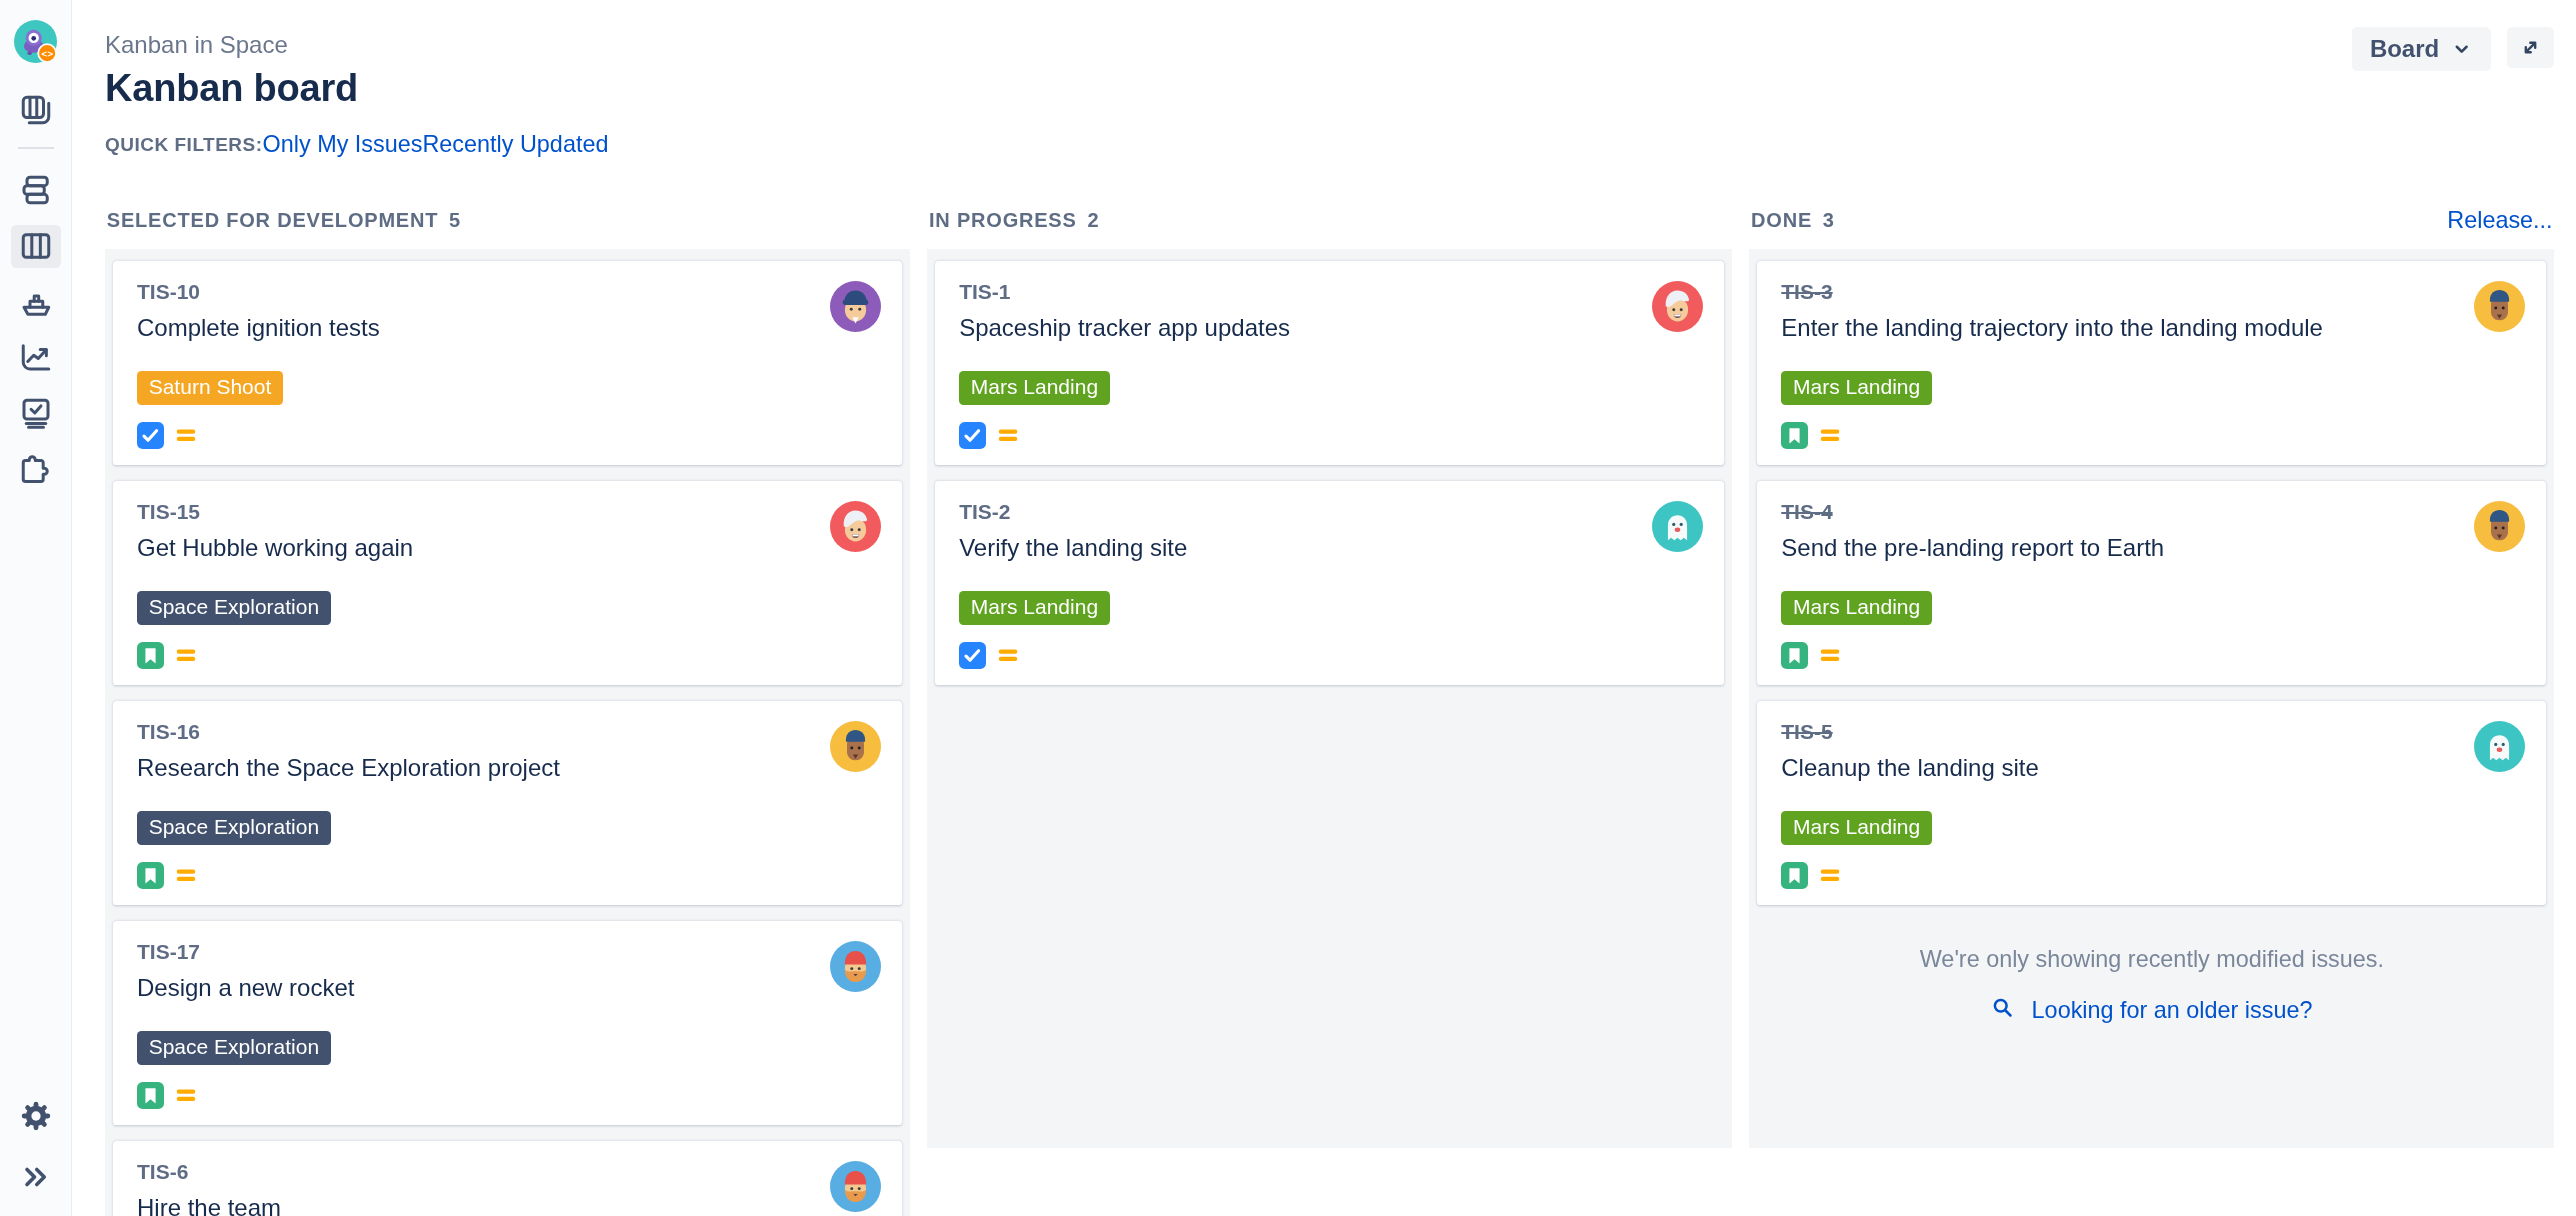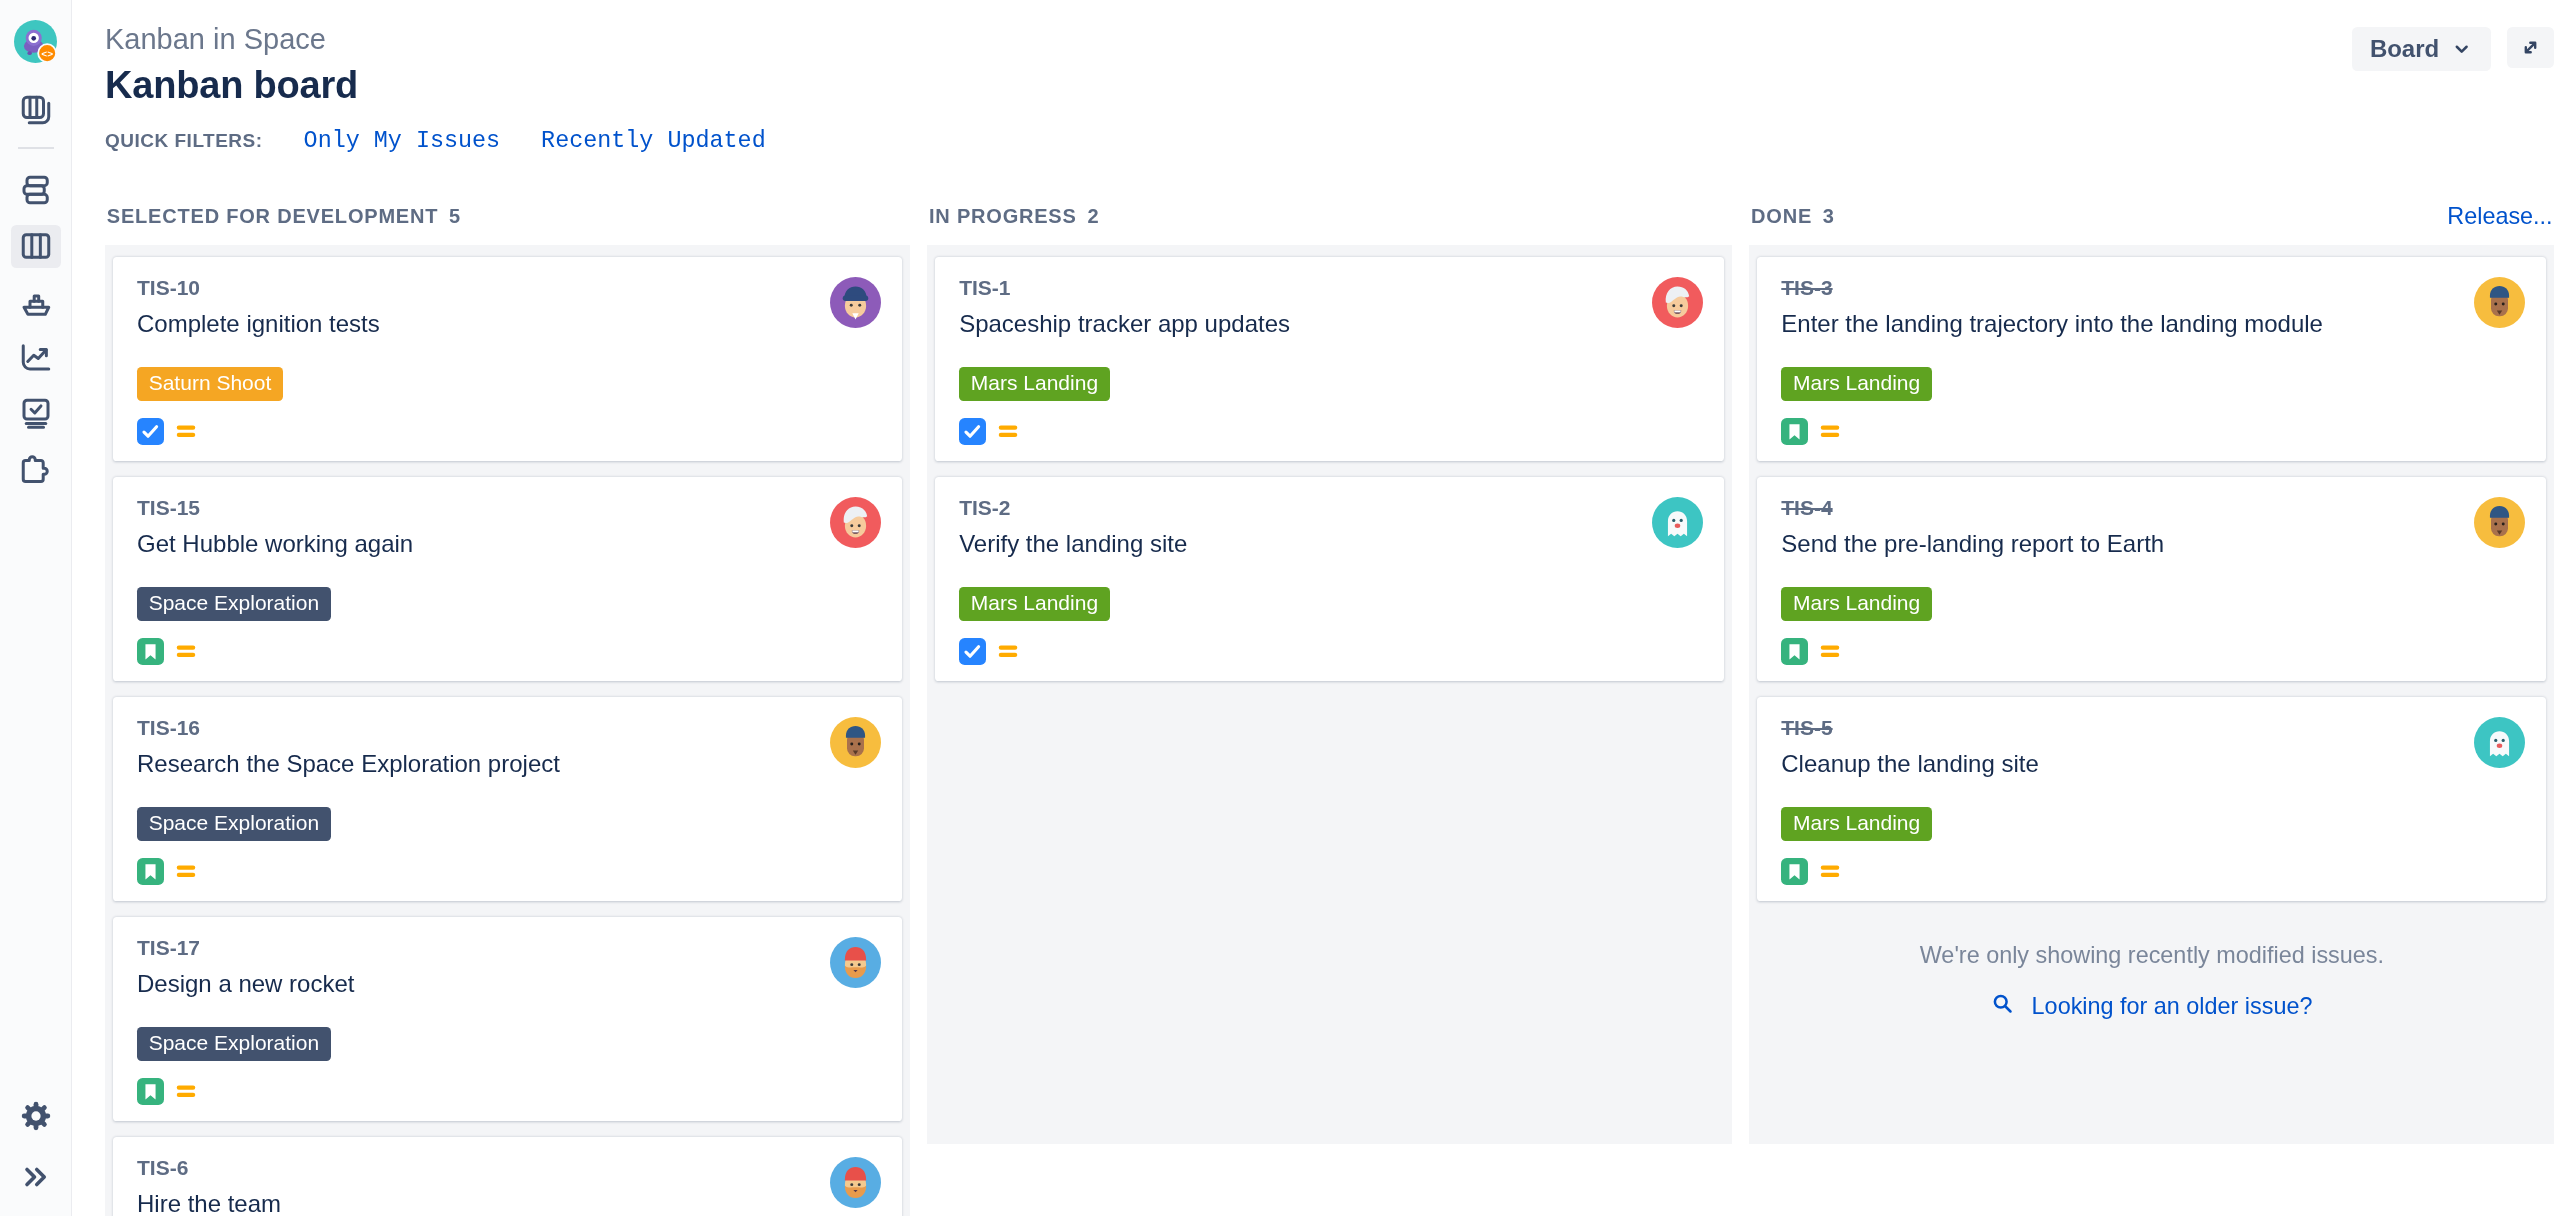--- a/index.html
+++ b/index.html
@@ -18,34 +18,34 @@
   .side-btn.active { background:#EBECF0; }
   .side-divider { width:36px; height:1.8px; background:#DFE1E6; margin:3.6px 0 20px 0; }
   .side-bottom { position:absolute; bottom:18px; left:0; width:100%;
                  display:flex; flex-direction:column; align-items:center; gap:18px; }
   .side-bottom .side-btn { margin-bottom:0; }
 
   
   .main { flex:1; display:flex; flex-direction:column; }
   .topbar { display:flex; justify-content:space-between; align-items:flex-start;
             padding:23.4px 21.6px 0 33px; }
-  .crumb { font-size:29px; color:#6B778C; margin-bottom:7.2px; }
+  .crumb { font-size:24px; color:#6B778C; margin-bottom:7.2px;margin-top:8px; }
   .page-title { font-size:38px; font-weight:700; color:#172B4D; letter-spacing:-0.2px; }
   .topbar-right { display:flex; gap:16px; margin-top:3.6px; }
   .board-btn { display:flex; align-items:center; gap:10.8px; background:#F4F5F7; border:none;
                border-radius:5.4px; padding:8px 18px; font-size:24px; font-weight:600;
                color:#42526E; cursor:pointer; font-family:inherit; }
   .board-btn svg { width:23.4px; height:23.4px; }
   .icon-btn { width:47px; height:41px; background:#F4F5F7; border:none; border-radius:5.4px;
               display:flex; align-items:center; justify-content:center; cursor:pointer; }
   .icon-btn svg { width:25px; height:25px; }
 
   .filters { display:flex; align-items:center; margin:21.6px 0 0 33px; }
   .filters-label { font-size:19px; font-weight:700; color:#5E6C84; letter-spacing:0.5px; }
-  .filter-link { font-size:23.4px; color:#0052CC; margin-left:41px; cursor:pointer; text-decoration:none;font-family:Liberation Mono, monospace; }
+  .filter-link { font-size:23.4px; color:#0052CC; cursor:pointer; text-decoration:none; }
 
   
   .board { display:flex; gap:17px; padding:50px 21.6px 0 33px; align-items:flex-start; }
   .column { flex:1 1 0; min-width:0; }
   .col-head { display:flex; align-items:center; height:25px; margin-bottom:16px; padding:0 1.8px; }
   .col-title { font-size:20px; font-weight:700; color:#5E6C84; letter-spacing:0.8px; }
   .col-count { font-size:20px; font-weight:700; color:#5E6C84; margin-left:10.8px; }
   .col-link { margin-left:auto; font-size:23.4px; color:#0052CC; cursor:pointer; text-decoration:none; }
   .col-body { background:#F4F5F7; min-height:899px; padding:11.7px 8px 8px 8px; }
 

